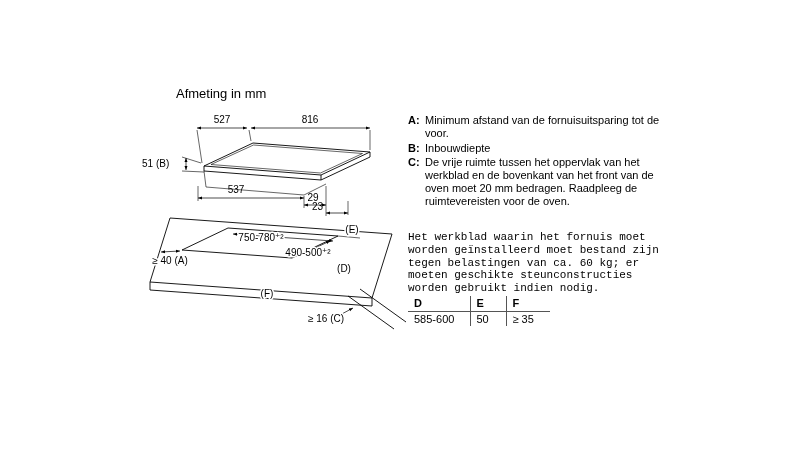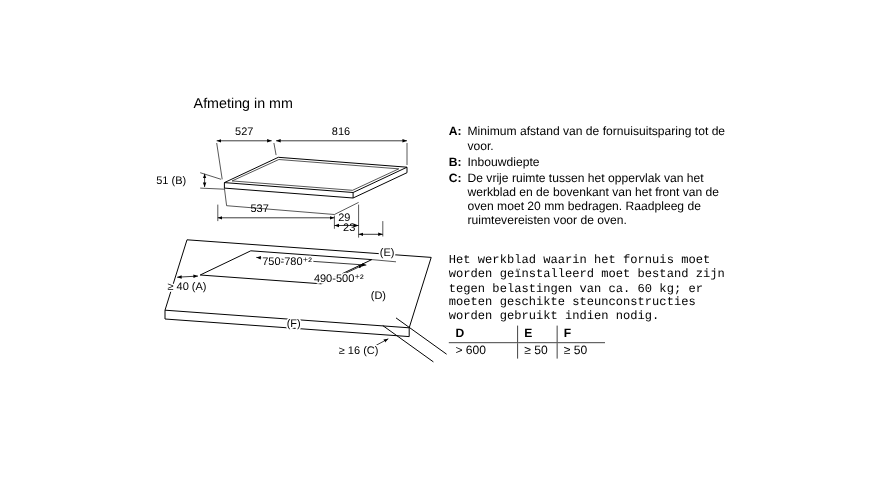--- a/index.html
+++ b/index.html
@@ -111,20 +111,20 @@
   <div class="note">Het werkblad waarin het fornuis moet worden geïnstalleerd moet bestand zijn tegen belastingen van ca. 60 kg; er moeten geschikte steunconstructies worden gebruikt indien nodig.</div>
 
   <table class="dims-table">
     <tbody>
         <tr>
       <th class="w1">D</th>
       <th class="w2">E</th>
       <th class="w3">F</th>
     </tr>
     <tr>
-      <td>&gt; 600</td>
-      <td>≥ 50</td>
-      <td>≥ 50</td>
+      <td>585-600</td>
+      <td>50</td>
+      <td>≥ 35</td>
     </tr>
   </tbody>
     </table>
 
 </div>
 
 </body></html>

